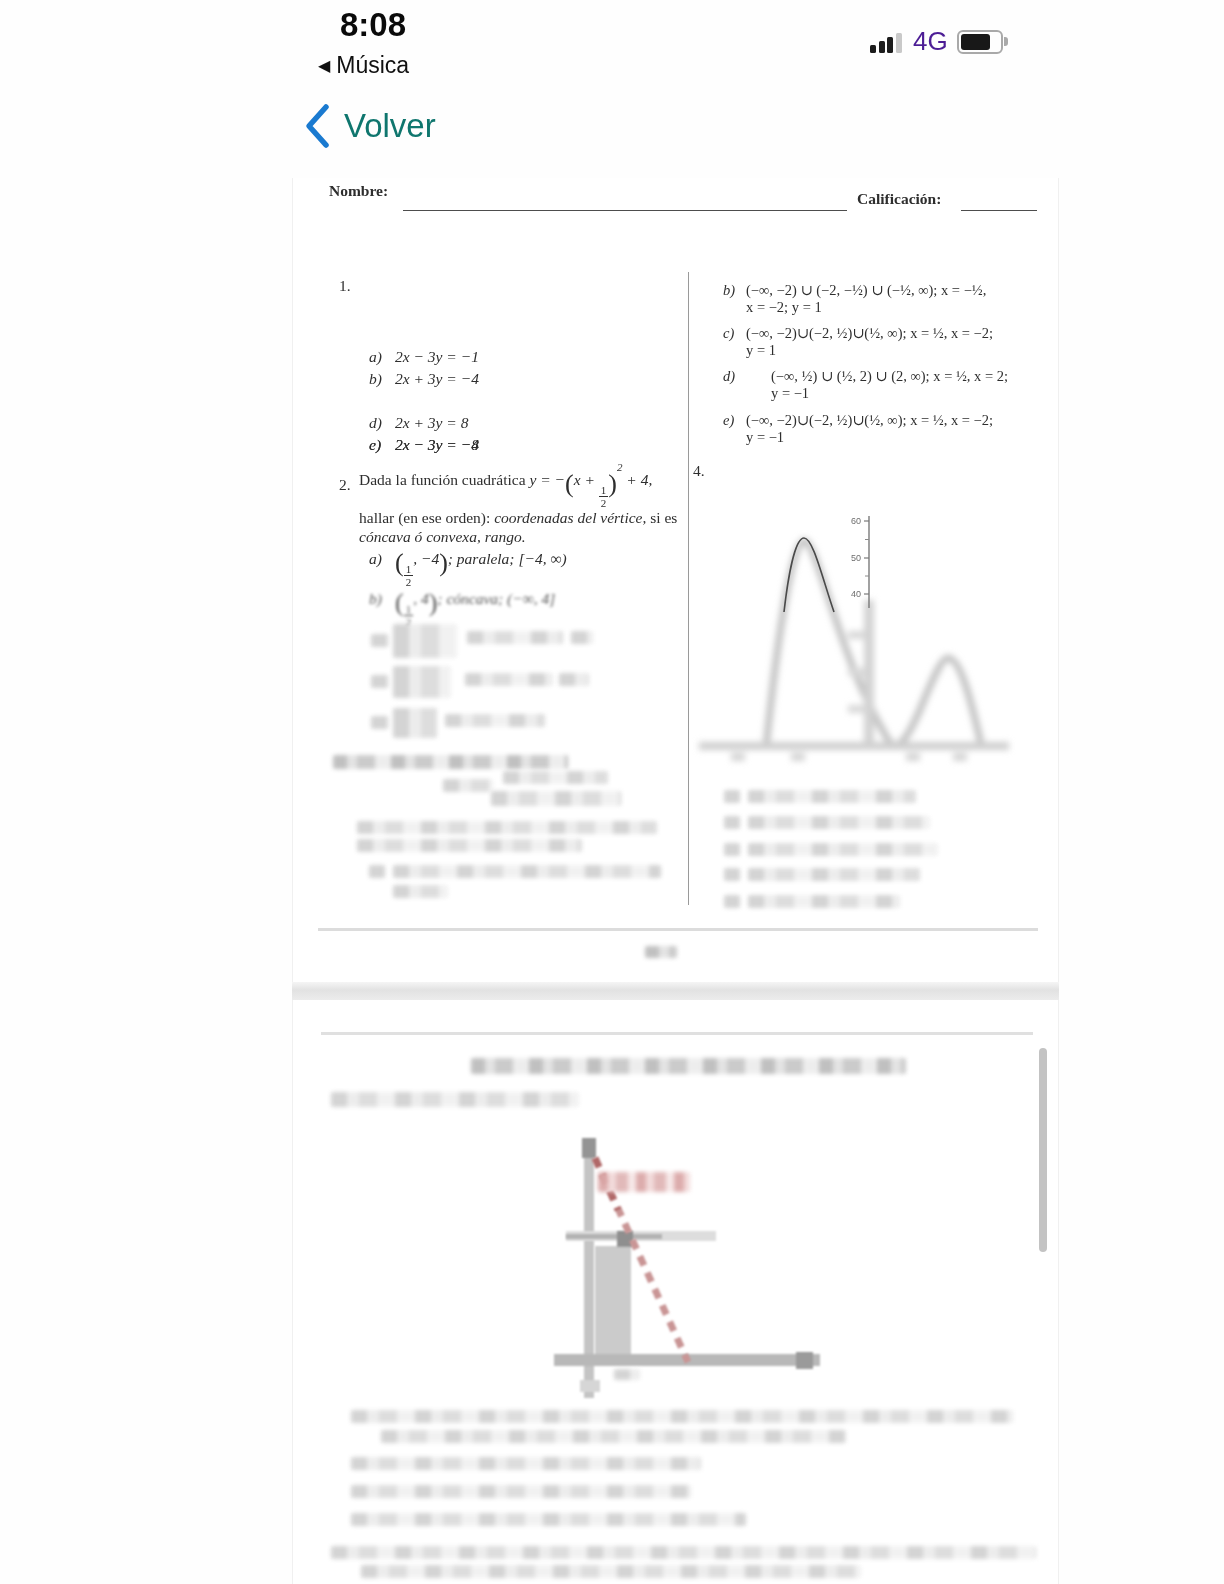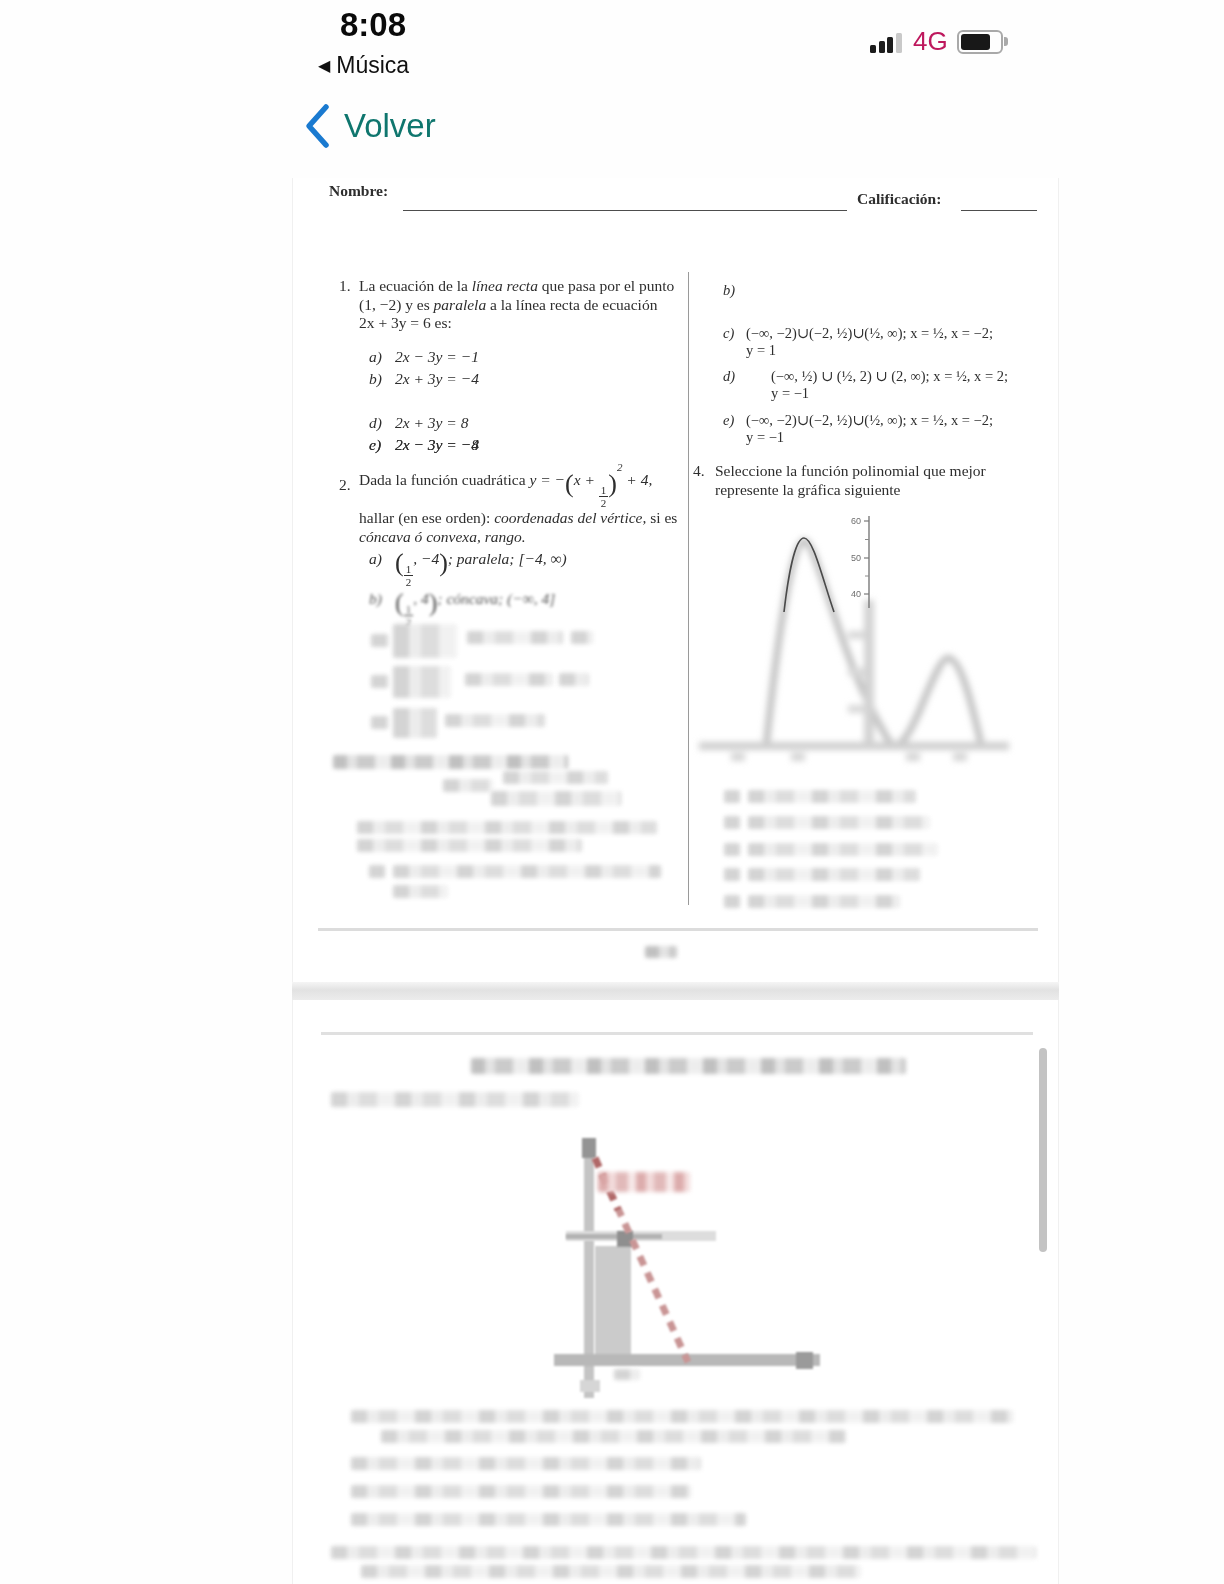--- a/index.html
+++ b/index.html
@@ -9,21 +9,21 @@
   
   .time { position:absolute; left:340px; top:6px; width:110px; text-align:left;
           font-size:33px; font-weight:600; color:#0a0a0a; }
   .backapp { position:absolute; left:318px; top:52px; font-size:23px; color:#101010; }
   .backapp .tri { font-size:16px; margin-right:6px; vertical-align:2px; }
   .sigwrap { position:absolute; left:870px; top:26px; display:flex; align-items:center; gap:9px; }
   .signal { display:inline-flex; align-items:flex-end; height:22px; }
   .signal i { display:inline-block; width:6px; margin-right:2.5px; background:#1c1c1c; border-radius:1.5px; }
   .signal .s1{height:8px}.signal .s2{height:12px}.signal .s3{height:16px}
   .signal .s4{height:20px; background:#c9c9c9;}
-  .net { font-size:26px; color:#be185d; }
+  .net { font-size:26px; color:#4c1d95; }
   .battery { position:relative; width:42px; height:20px; border:2px solid #a9a9a9; border-radius:6px; display:inline-block; }
   .battery .bfill { position:absolute; left:2px; top:2px; bottom:2px; width:29px; background:#181818; border-radius:3px; }
   .battery .bnub { position:absolute; right:-7px; top:5px; width:4px; height:9px; background:#a9a9a9; border-radius:0 3px 3px 0; }
 
   
   .backbtn { position:absolute; left:304px; top:103px; display:flex; align-items:center; gap:14px; cursor:pointer; }
   .volver { font-size:33px; color:#0f766e; }
   .navtitle { position:absolute; left:470px; top:103px; font-size:32px; font-weight:700; color:#111111; letter-spacing:-0.3px; }
 
   
@@ -97,23 +97,20 @@
 
     <span class="doc b" style="left:36px; top:4px;">Nombre:</span>
     <div class="uline" style="left:110px; top:32px; width:444px;"></div>
     <span class="doc b" style="left:564px; top:12px;">Calificación:</span>
     <div class="uline" style="left:668px; top:32px; width:76px;"></div>
 
 
     <div class="vdiv" style="left:395px; top:94px; height:633px;"></div>
 
     <span class="doc" style="left:46px; top:99px;">1.</span>
-    <div class="doc" style="left:66px; top:99px; width:316px;">
-      <span>La ecuación de la </span><i>línea recta</i><span> que pasa por el punto (1, −2) y es </span><i>paralela</i><span> a la línea recta de ecuación 2x + 3y = 6 es:</span>
-    </div>
     <div class="doc nowrap" style="left:76px; top:170px;"><span class="olab">a)</span><span class="mi">2x − 3y = −1</span></div>
     <div class="doc nowrap" style="left:76px; top:192px;"><span class="olab">b)</span><span class="mi">2x + 3y = −4</span></div>
     <div class="doc nowrap" style="left:76px; top:214px;margin-top:44px;"><span class="olab">c)</span><span class="mi">2x − 3y = −8</span></div>
     <div class="doc nowrap" style="left:76px; top:236px;"><span class="olab">d)</span><span class="mi">2x + 3y = 8</span></div>
     <div class="doc nowrap" style="left:76px; top:258px;"><span class="olab">e)</span><span class="mi">2x − 3y = −4</span></div>
 
     <span class="doc" style="left:46px; top:298px;">2.</span>
     <div class="doc" style="left:66px; top:280px; width:324px;">
       <span>Dada la función cuadrática </span><span class="mi">y = −</span><span class="bigp">(</span><span class="mi">x + </span><span class="frac">
           <span class="fn">1</span>
@@ -149,38 +146,41 @@
     <div class="bl" style="left:150px; top:601px; width:50px;"></div>
     <div class="bl" style="left:210px; top:593px; width:105px;"></div>
     <div class="bl" style="left:198px; top:613px; width:130px; height:15px;"></div>
     <div class="bl" style="left:64px; top:643px; width:300px;"></div>
     <div class="bl" style="left:64px; top:661px; width:225px;"></div>
     <div class="bl" style="left:76px; top:687px; width:16px;"></div>
     <div class="bl" style="left:100px; top:687px; width:268px;"></div>
     <div class="bl" style="left:100px; top:707px; width:55px;"></div>
 
     <span class="doc sm mi" style="left:430px; top:104px;">b)</span>
+    <div class="doc sm" style="left:453px; top:104px; width:292px;">
+      <div>(−∞, −2) ∪ (−2, −½) ∪ (−½, ∞);  x = −½,</div>
+      <div>x = −2; y = 1</div>
+    </div>
     <span class="doc sm mi" style="left:430px; top:147px;">c)</span>
     <div class="doc sm" style="left:453px; top:147px; width:292px;">
       <div>(−∞, −2)∪(−2, ½)∪(½, ∞); x = ½, x = −2;</div>
       <div>y = 1</div>
     </div>
     <span class="doc sm mi" style="left:430px; top:190px;">d)</span>
     <div class="doc sm" style="left:478px; top:190px; width:292px;">
       <div>(−∞, ½) ∪ (½, 2) ∪ (2, ∞);  x = ½,  x = 2;</div>
       <div>y = −1</div>
     </div>
     <span class="doc sm mi" style="left:430px; top:234px;">e)</span>
     <div class="doc sm" style="left:453px; top:234px; width:292px;">
       <div>(−∞, −2)∪(−2, ½)∪(½, ∞); x = ½, x = −2;</div>
       <div>y = −1</div>
     </div>
 
     <span class="doc" style="left:400px; top:284px;">4.</span>
-    <div class="doc" style="left:422px; top:284px; width:310px;">Seleccione la función polinomial que mejor represente la gráfica siguiente</div>
 
     <svg style="position:absolute; left:398px; top:327px;" width="345" height="290" viewBox="0 0 345 290">
       <defs>
           <filter id="gb1" x="-20%" y="-20%" width="140%" height="140%">
             <feGaussianBlur stdDeviation="3"></feGaussianBlur>
           </filter>
         </defs>
       <g filter="url(#gb1)">
         <path d="M75,243 C83,165 99,36 113,36 C127,36 146,150 196,233 C204,246 212,243 228,207 C240,178 250,153 257,153 C270,153 281,200 291,243" fill="none" stroke="#c2c2c2" stroke-width="7"></path>
         <rect x="8" y="237" width="310" height="8" fill="#cfcfcf"></rect>

